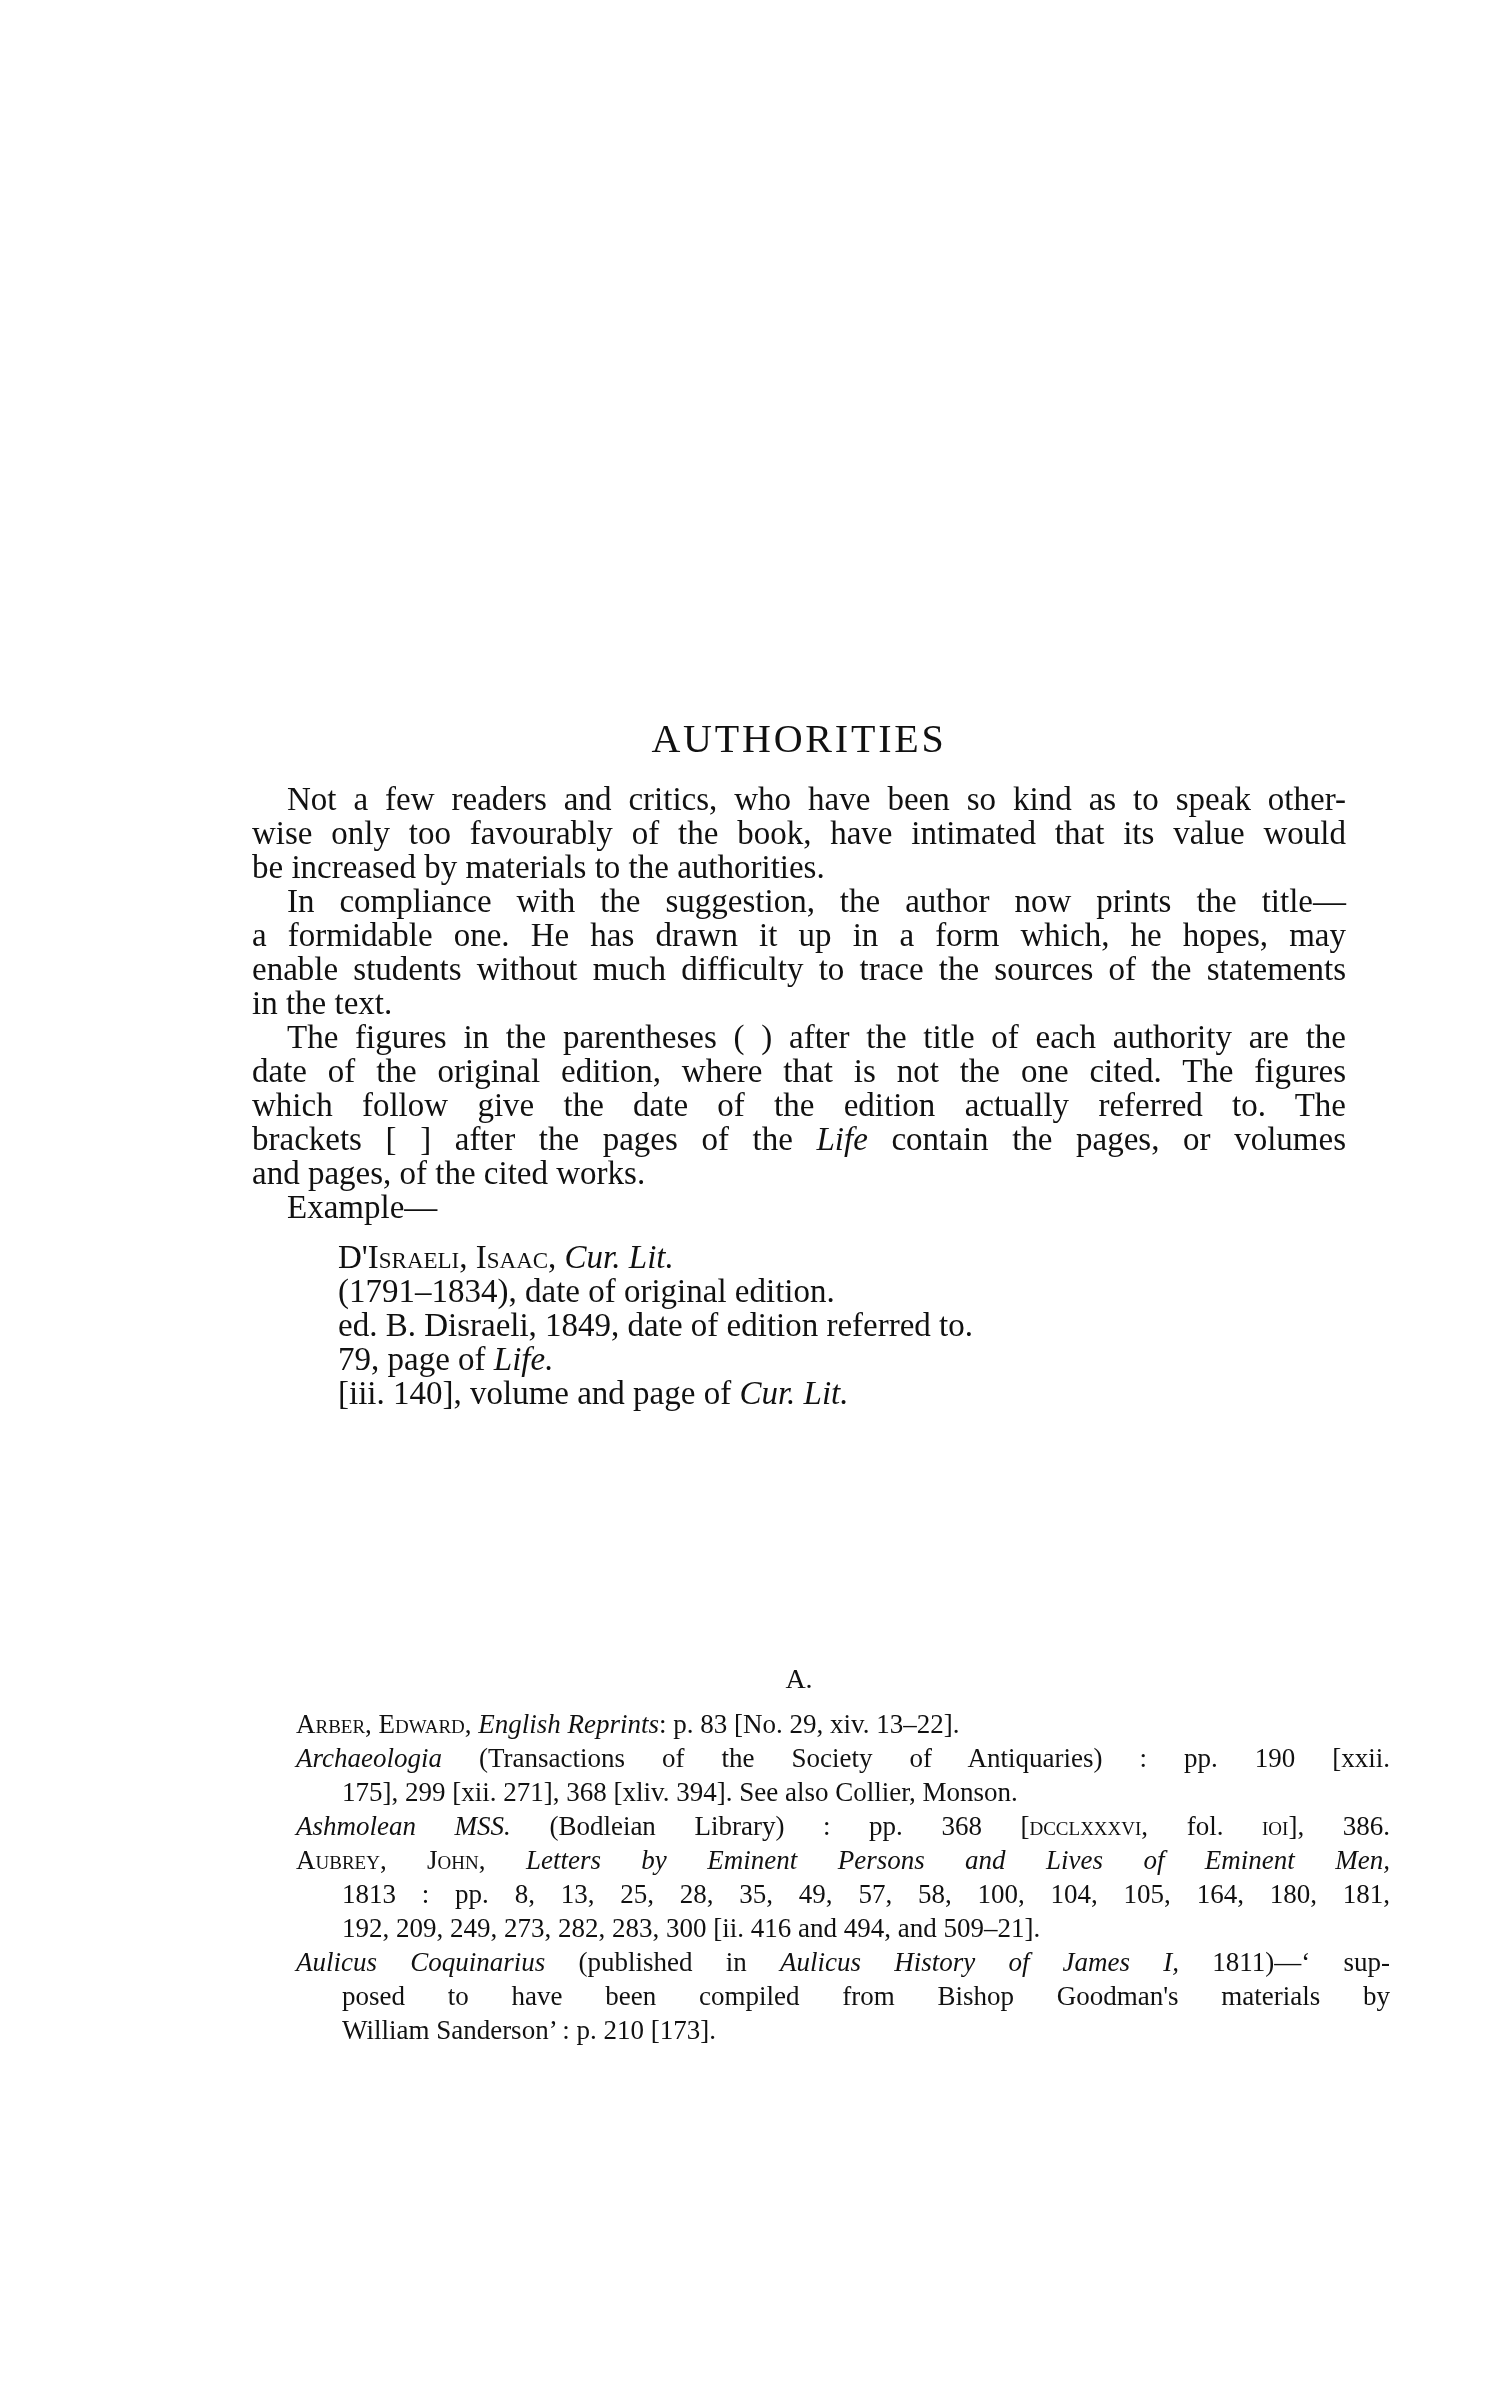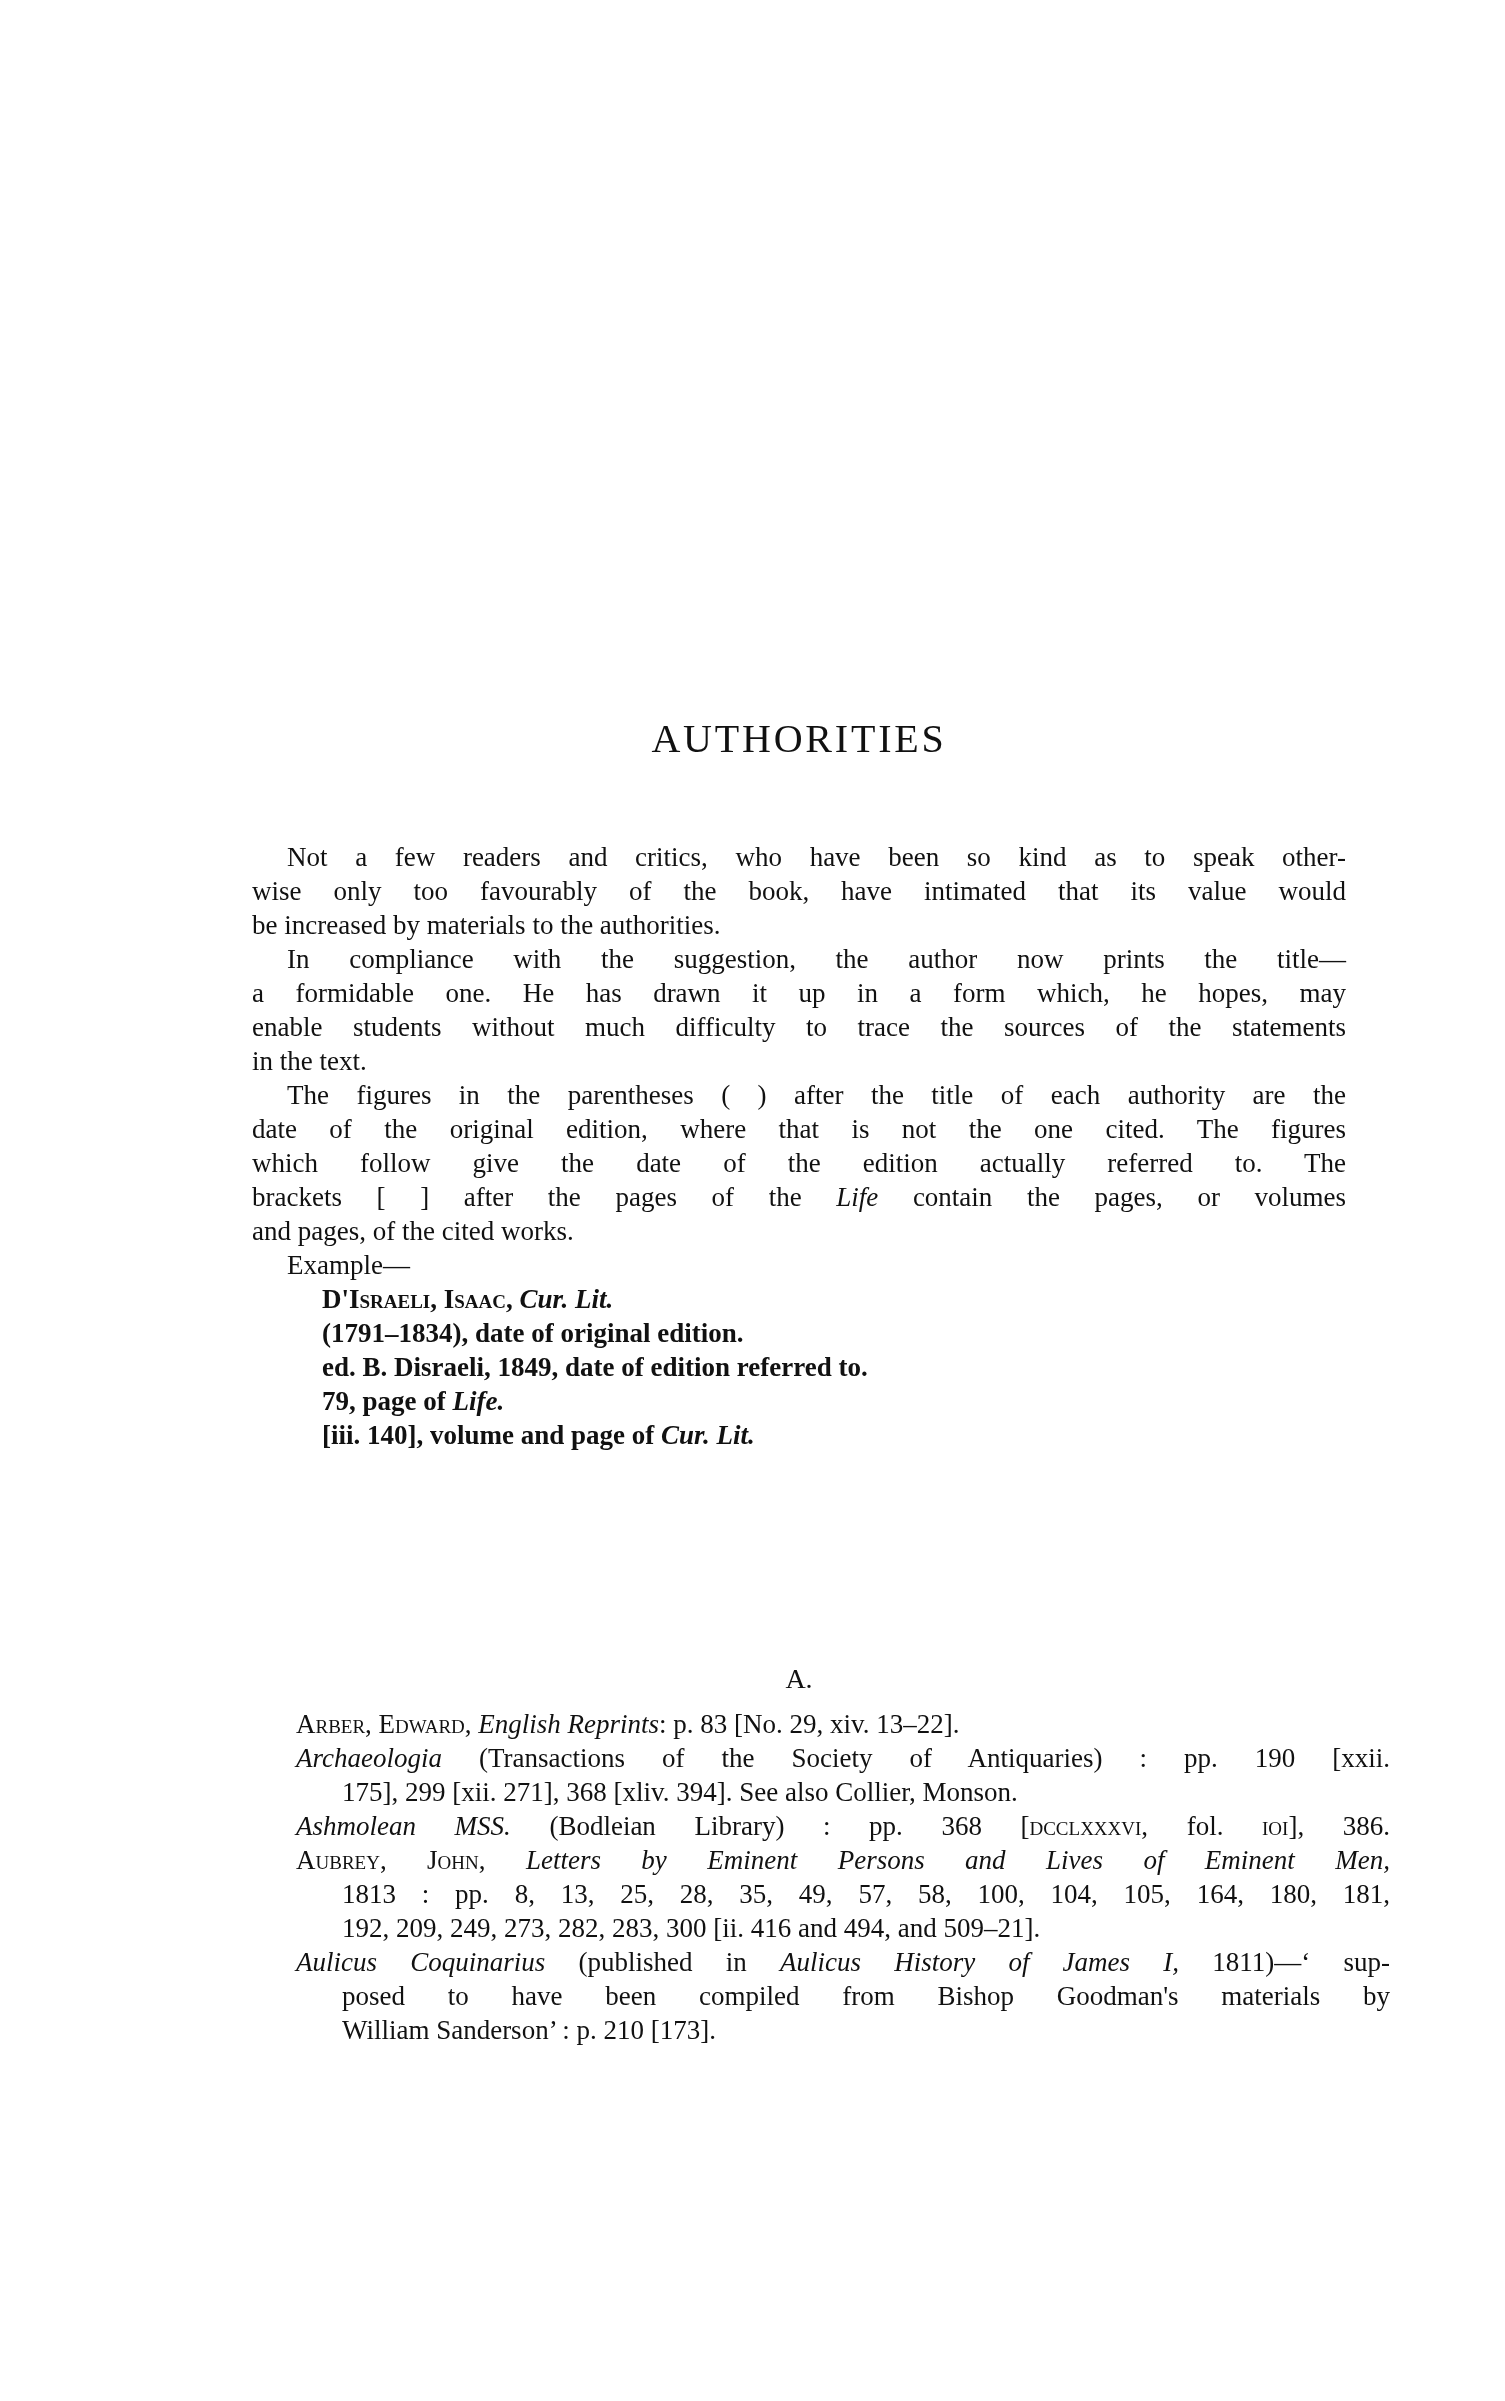--- a/index.html
+++ b/index.html
@@ -1,27 +1,27 @@
 <!DOCTYPE html>
 <html style="font-size:15px"><head>
 <meta charset="utf-8">
 <style>
   html, body { margin: 0; padding: 0; background: #ffffff; }
   body { width: 1505px; height: 2401px; position: relative; overflow: hidden;
          font-family: "Liberation Serif", "DejaVu Serif", serif; color: #111111; }
   .page { position: absolute; left: 252px; top: 0; width: 1094px; }
   .title { position: absolute; top: 688px; left: 0; width: 1094px; text-align: center;
            font-size: 40px; letter-spacing: 2.8px; font-weight: normal; }
-  .body-text { position: absolute; top: 840px; left: 0; width: 1094px;
-               font-size: 27px; line-height: 34px; text-align: justify; }
+  .body-text { position: absolute; top: 782px; left: 0; width: 1094px;
+               font-size: 33px; line-height: 34px; text-align: justify; }
   .para { margin: 0; text-indent: 35px; }
   .para .line { display: block; text-align: justify; text-align-last: justify; }
   .para .line.last { text-align-last: left; }
   .example-head { margin: 0; padding-left: 35px; }
-  .example-list { margin: 0; padding-left: 70px; font-weight: bold; }
+  .example-list { margin: 16px; padding-left: 70px; }
   .example-list div { margin: 0; }
   .sc { font-variant: small-caps; }
   .it { font-style: italic; }
   .section-letter { position: absolute; top: 1663px; left: 0; width: 1094px; text-align: center;
                     font-size: 28px; }
   .entries { position: absolute; top: 1707px; left: 0; width: 1094px;
              font-size: 27px; line-height: 34px; margin-left: 44px; }
   .entry { margin: 0; padding-left: 46px; text-indent: -46px; }
   .entry .line { display: block; text-align: justify; text-align-last: justify; }
   .entry .line.last { text-align-last: left; }

